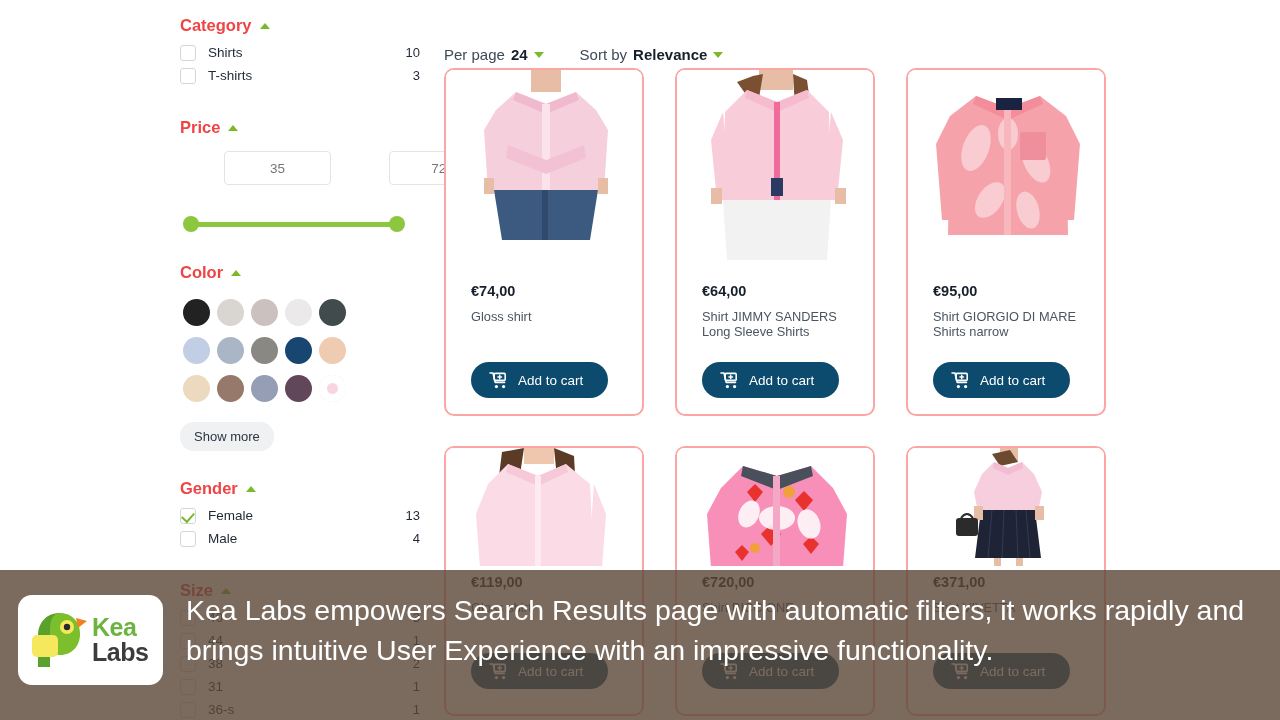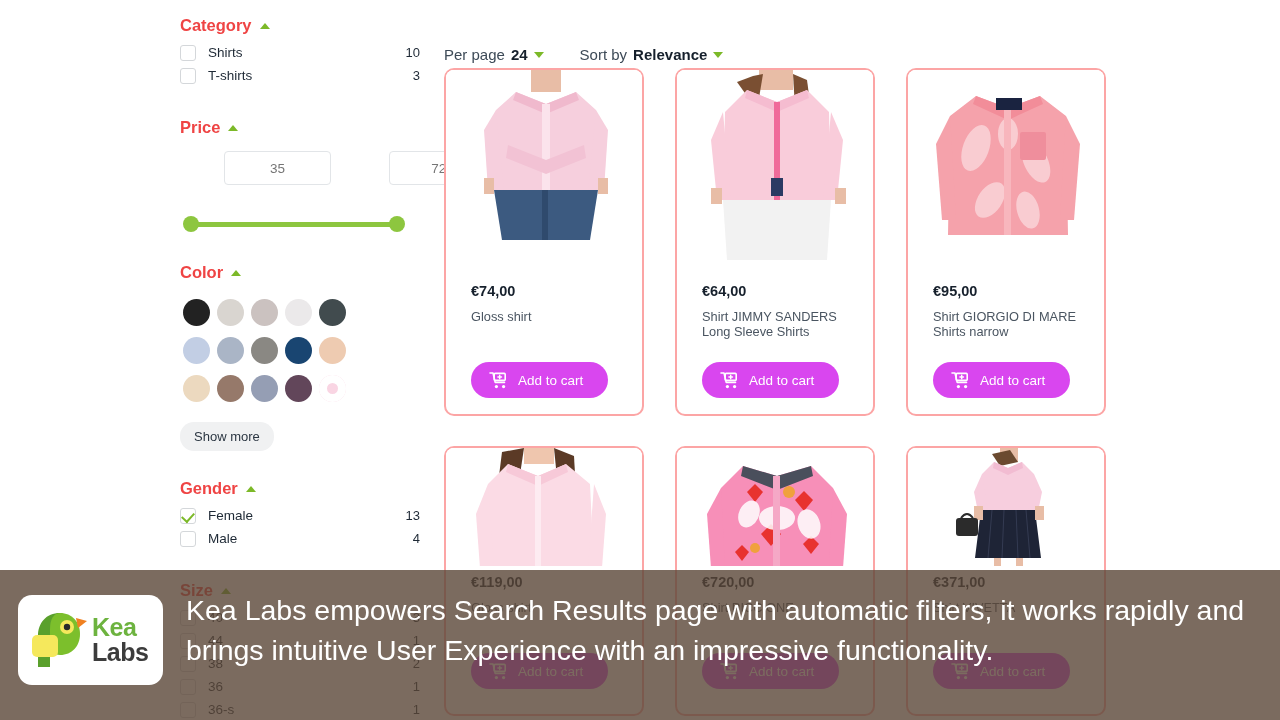--- a/index.html
+++ b/index.html
@@ -94,21 +94,21 @@
   .card {
     width:200px; background:#fff; border:2px solid #fca5a5; border-radius:10px;
     padding:0 0 16px 0; overflow:hidden; position:relative;
   }
   .card-img { height:205px; width:100%; position:relative; overflow:hidden; background:#fff; }
   .card-body { padding: 8px 24px 0 25px; }
   .price { font-size:14.5px; font-weight:bold; color:#16202c; }
   .pname { font-size:12.8px; color:#4a5561; line-height:15px; margin-top:10px; min-height:30px; }
   .cart-btn {
     margin:23px 0 0 25px; width:137px; height:36px; border:none; border-radius:18px;
-    background:#d946ef; color:#fff; font-size:13.5px; cursor:pointer;
+    background:#0c4a6e; color:#fff; font-size:13.5px; cursor:pointer;
     display:flex; align-items:center; gap:9px; padding-left:18px;
     font-family:"Liberation Sans", sans-serif;
   }
 
   
   .overlay {
     position:absolute; left:0; top:570px; width:1280px; height:150px;
     background:rgba(90,70,55,0.80);
   }
   .overlay-text {
@@ -255,21 +255,21 @@
             <span class="chk-label">44</span>
             <span class="chk-count">1</span>
           </div>
           <div class="chk-row">
             <span class="chk"></span>
             <span class="chk-label">38</span>
             <span class="chk-count">2</span>
           </div>
           <div class="chk-row">
             <span class="chk"></span>
-            <span class="chk-label">36</span>
+            <span class="chk-label">31</span>
             <span class="chk-count">1</span>
           </div>
           <div class="chk-row">
             <span class="chk"></span>
             <span class="chk-label">36-s</span>
             <span class="chk-count">1</span>
           </div>
         </div>
     </div>
   </div>

